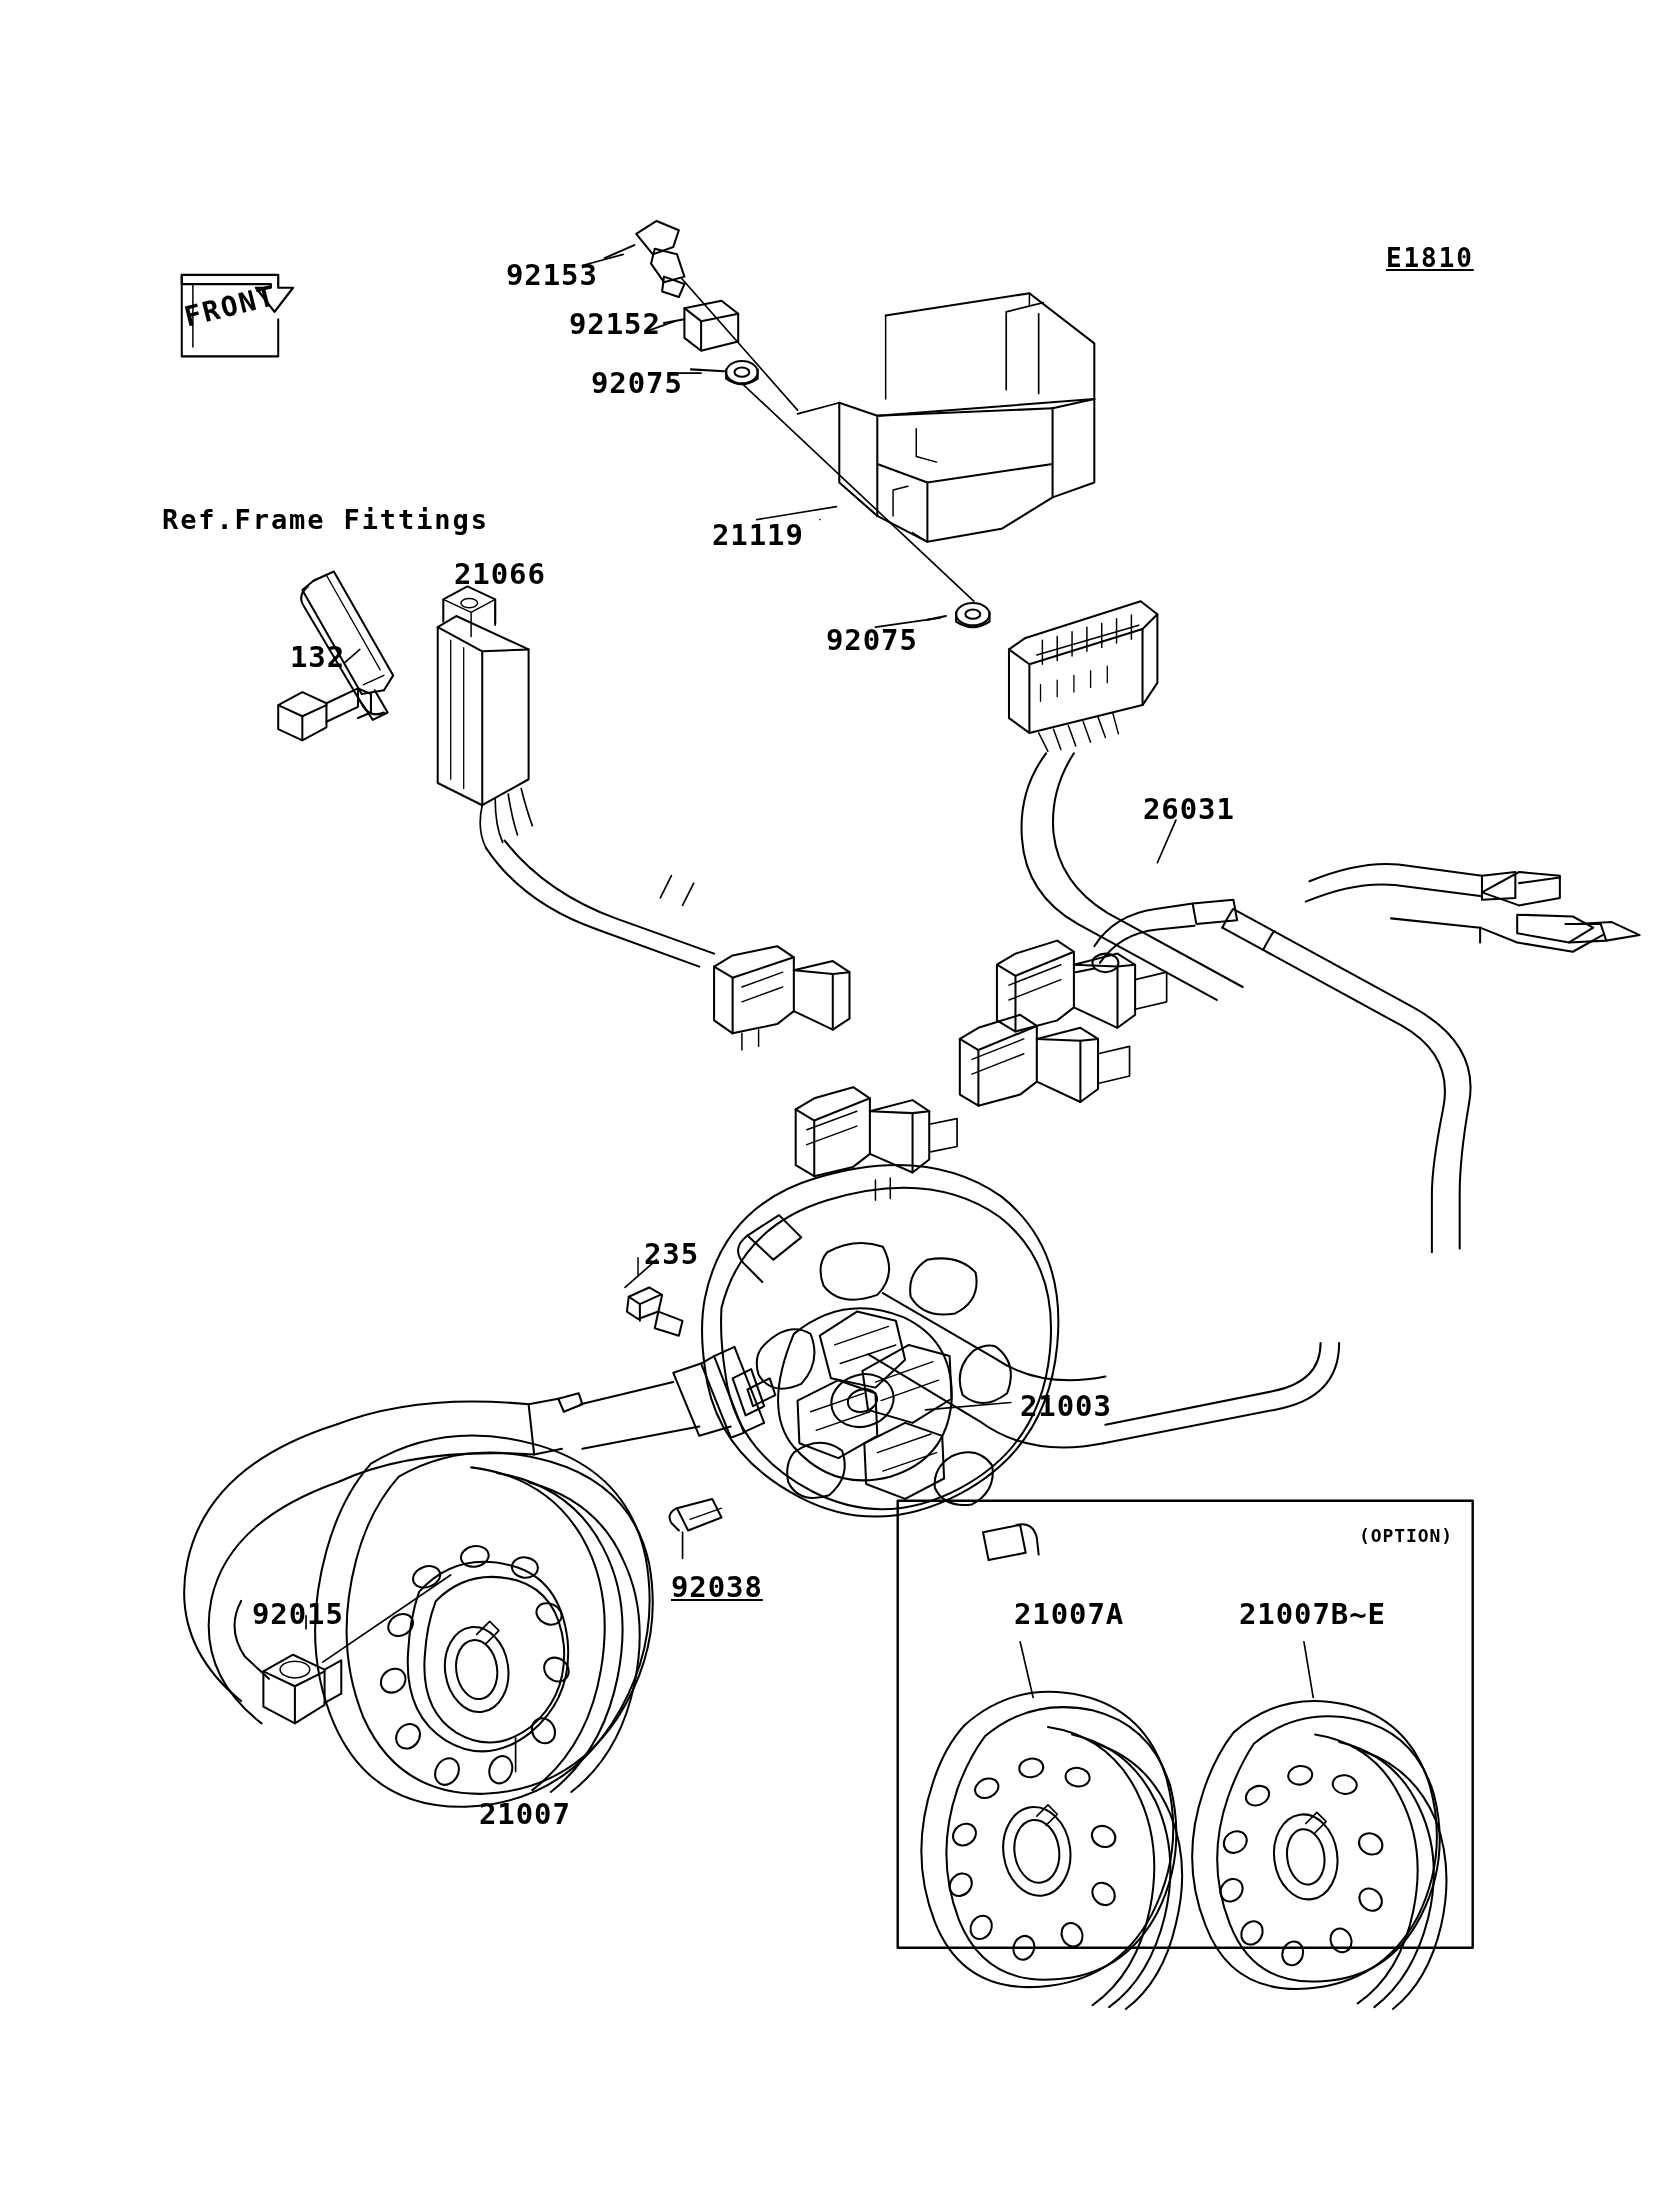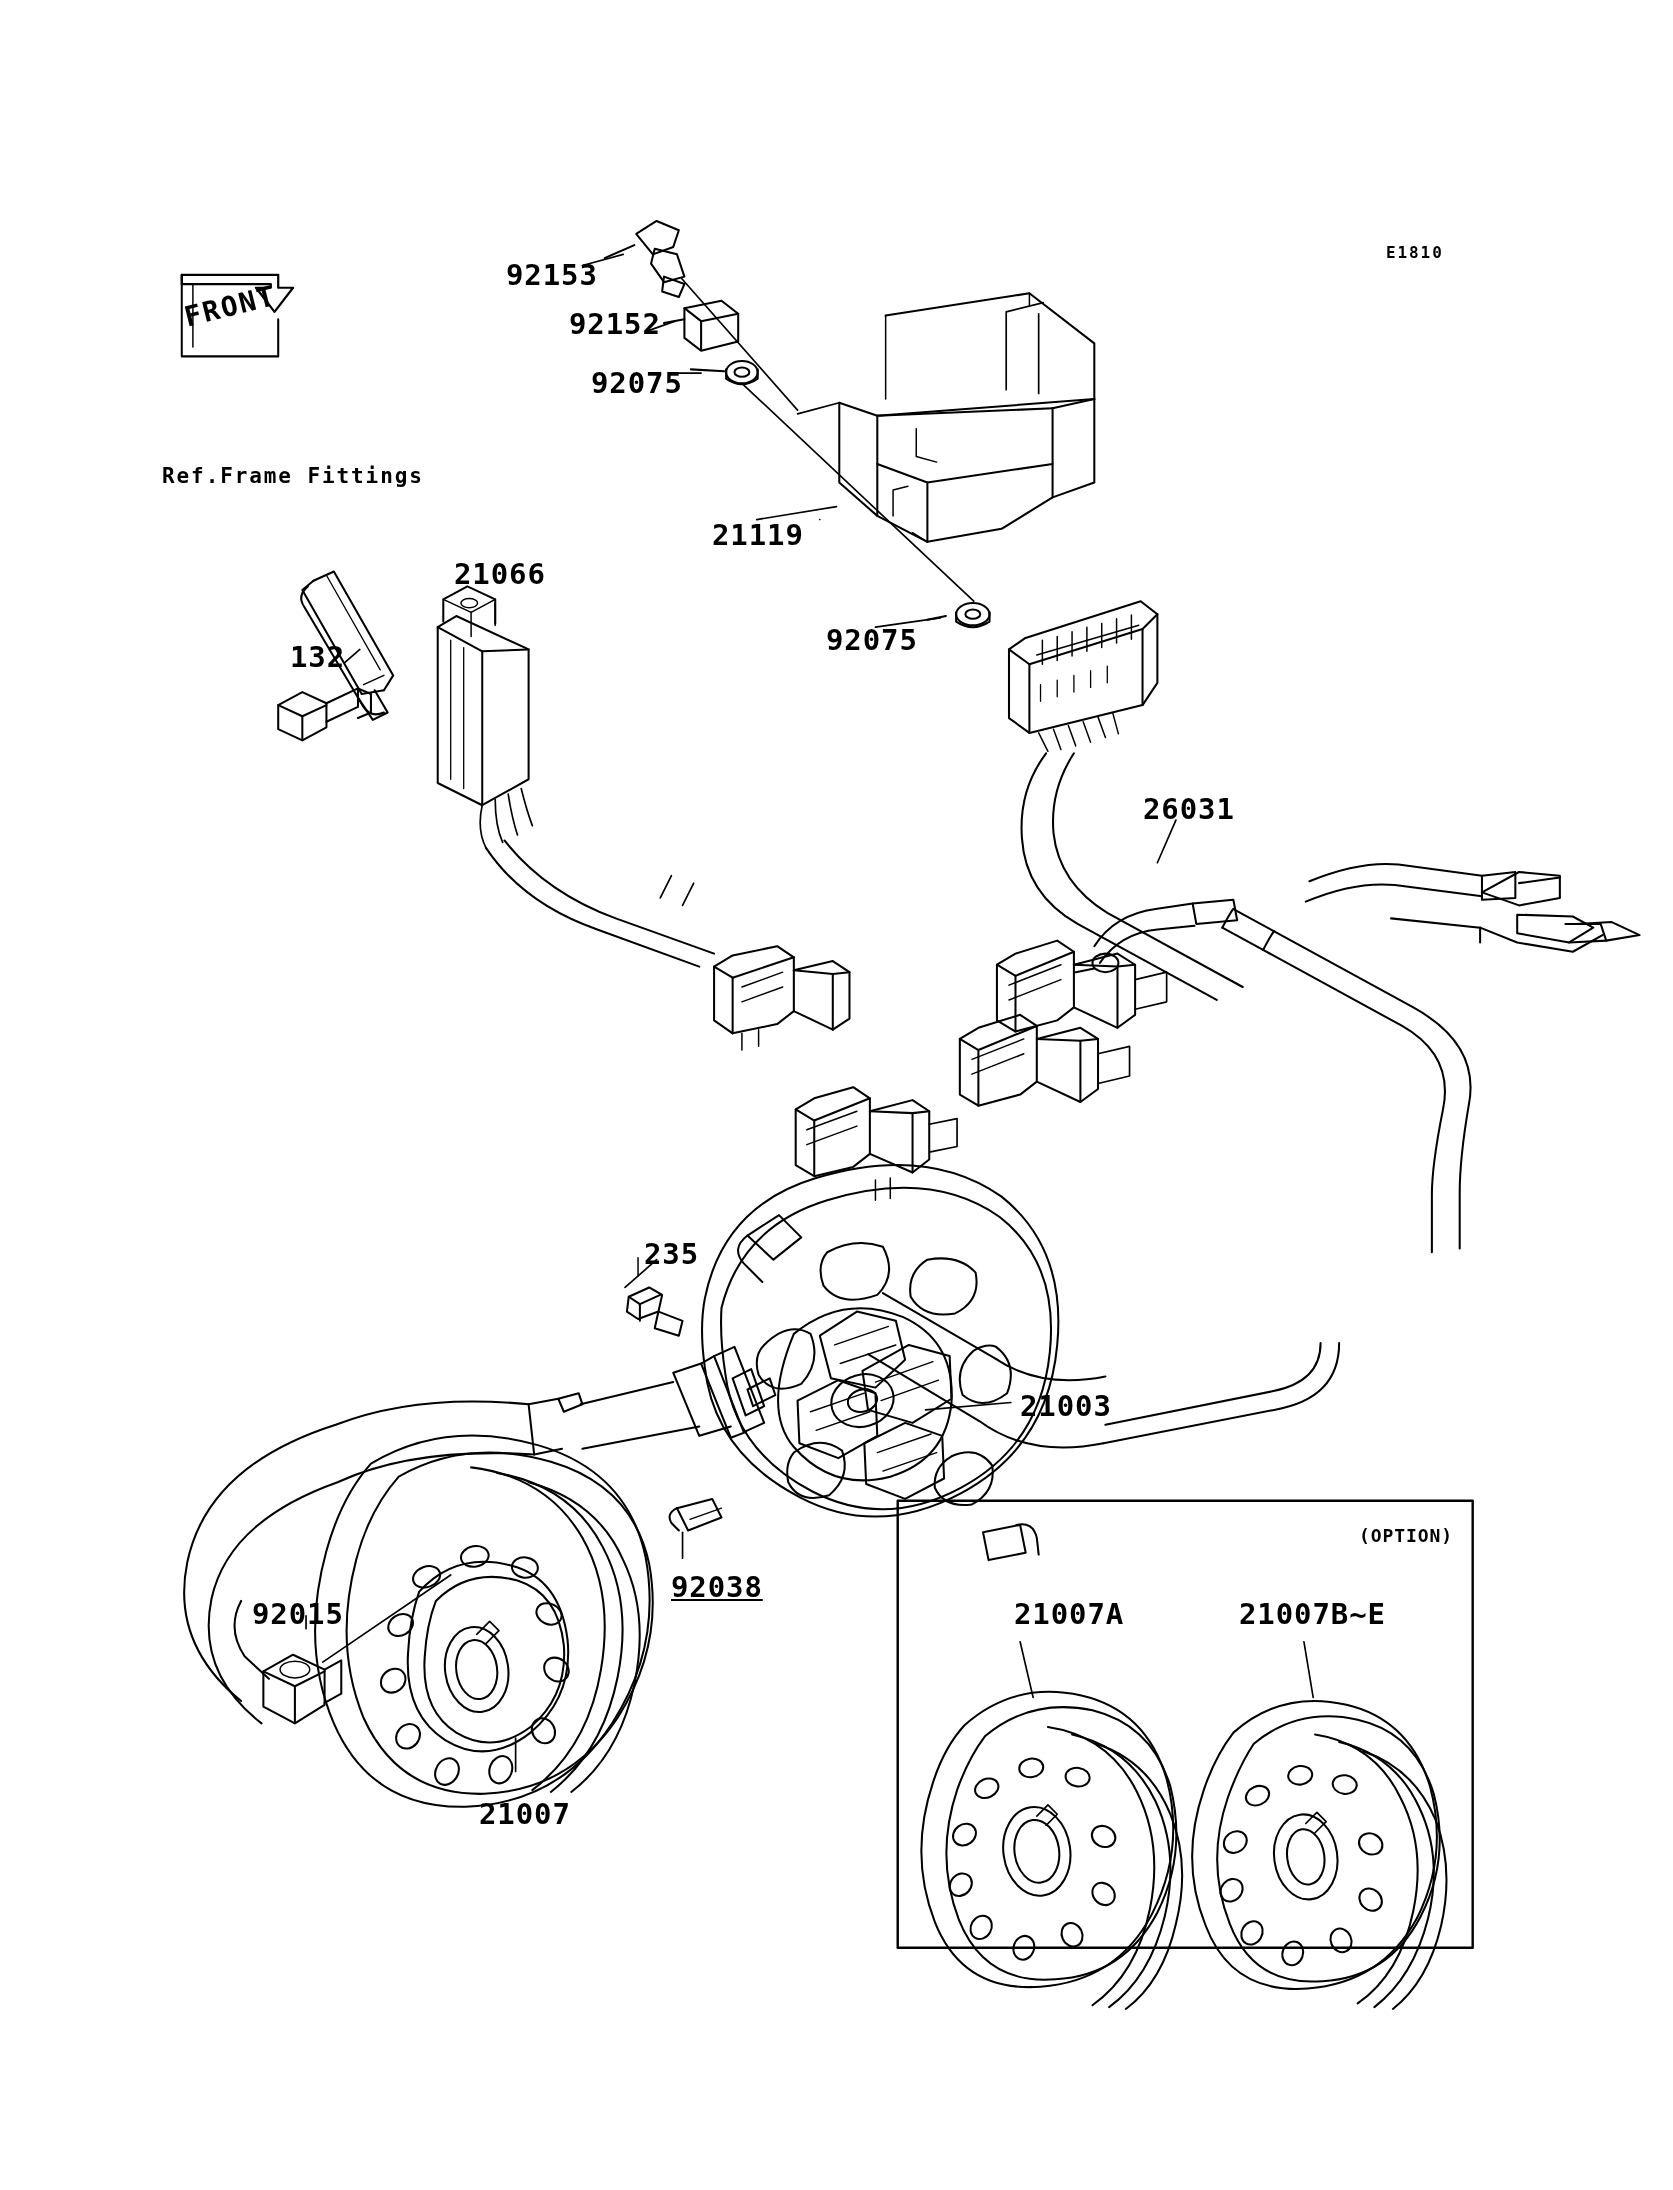--- a/index.html
+++ b/index.html
@@ -2,22 +2,22 @@
 <html style="font-size:15px"><head>
 <meta charset="utf-8">
 <style>
   html,body{margin:0;padding:0;background:#ffffff;}
   body{width:1673px;height:2191px;position:relative;overflow:hidden;
        font-family:"DejaVu Sans Mono", monospace;color:#000;}
   .stage{position:absolute;left:0;top:0;width:1673px;height:2191px;}
   svg.art{position:absolute;left:0;top:0;width:1673px;height:2191px;}
   .lbl{position:absolute;font-family:"DejaVu Sans Mono", monospace;
        font-size:29px;font-weight:bold;letter-spacing:0.9px;color:#000;white-space:nowrap;}
-  .lbl.code{font-size:16px;letter-spacing:1.9px;}
-  .lbl.ref{font-size:21px;letter-spacing:1.9px;}
+  .lbl.code{font-size:26px;letter-spacing:1.9px;text-decoration:underline;}
+  .lbl.ref{font-size:27px;letter-spacing:1.9px;margin-top:40px;}
   .lbl.opt{font-size:18px;letter-spacing:0.9px;margin-left:12px;}
 </style>
 </head>
 <body>
 
 <div class="stage">
 
 <svg class="art" viewBox="0 0 1804 2362">
   <g fill="none" stroke="#000" stroke-width="2.2" stroke-linecap="round" stroke-linejoin="round">
 

